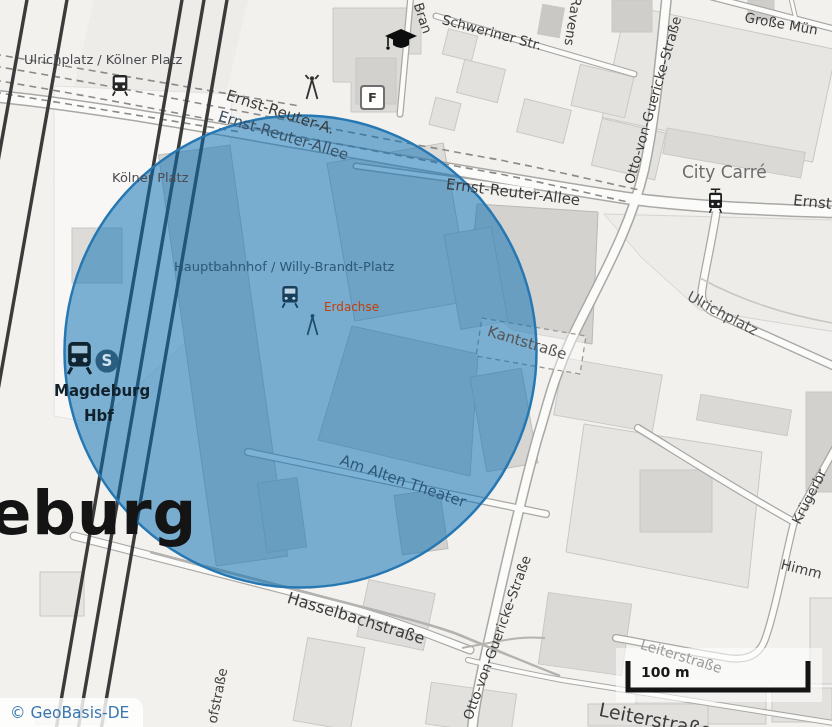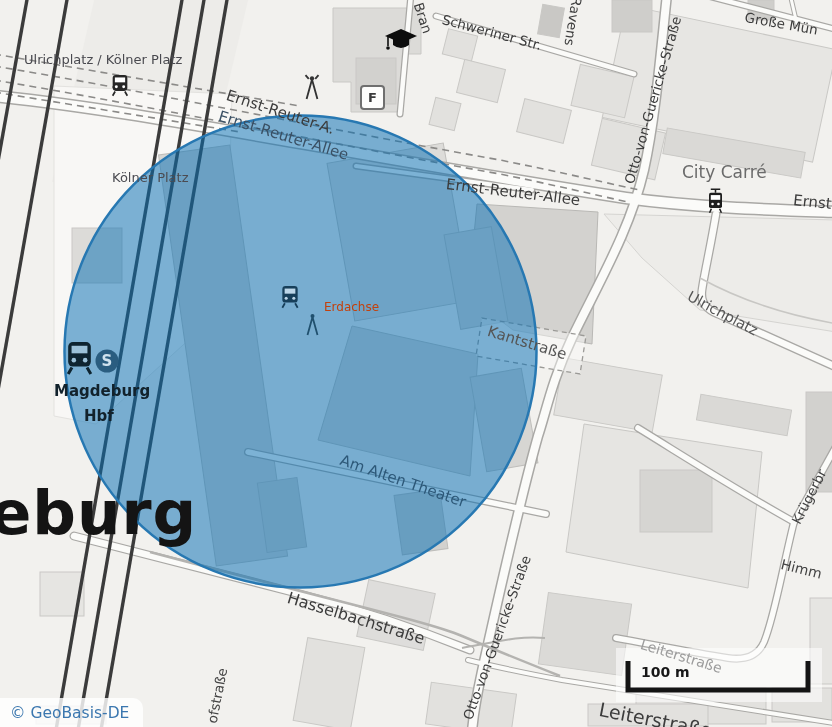--- a/index.html
+++ b/index.html
@@ -242,20 +242,21 @@
   <span class="map-label" id="lbl-era-right">Ernst-Reuter-Allee</span>
   <span class="map-label" id="lbl-schweriner">Schweriner Str.</span>
   <span class="map-label" id="lbl-bran">Bran</span>
   <span class="map-label" id="lbl-ravens">Ravens</span>
   <span class="map-label" id="lbl-grosse-muenz">Große Mün</span>
   <span class="map-label" id="lbl-ovg-top">Otto-von-Guericke-Straße</span>
   <span class="map-label" id="lbl-ovg-bottom">Otto-von-Guericke-Straße</span>
   <span class="map-label" id="lbl-city-carre">City Carré</span>
   <span class="map-label" id="lbl-ulrichplatz">Ulrichplatz</span>
   <span class="map-label" id="lbl-kantstrasse">Kantstraße</span>
+  <span class="map-label" id="lbl-hbf-wbp">Hauptbahnhof / Willy-Brandt-Platz</span>
   <span class="map-label" id="lbl-erdachse">Erdachse</span>
   <span class="map-label" id="lbl-magdeburg">Magdeburg</span>
   <span class="map-label" id="lbl-magdeburg-hbf">Hbf</span>
   <span class="map-label" id="lbl-am-alten-theater">Am Alten Theater</span>
   <span class="map-label" id="lbl-hasselbach">Hasselbachstraße</span>
   <span class="map-label" id="lbl-leiter-minor">Leiterstraße</span>
   <span class="map-label" id="lbl-leiter-major">Leiterstraße</span>
   <span class="map-label" id="lbl-himm">Himm</span>
   <span class="map-label" id="lbl-krueger">Krügerbr</span>
   <span class="map-label" id="lbl-ofstrasse">ofstraße</span>

